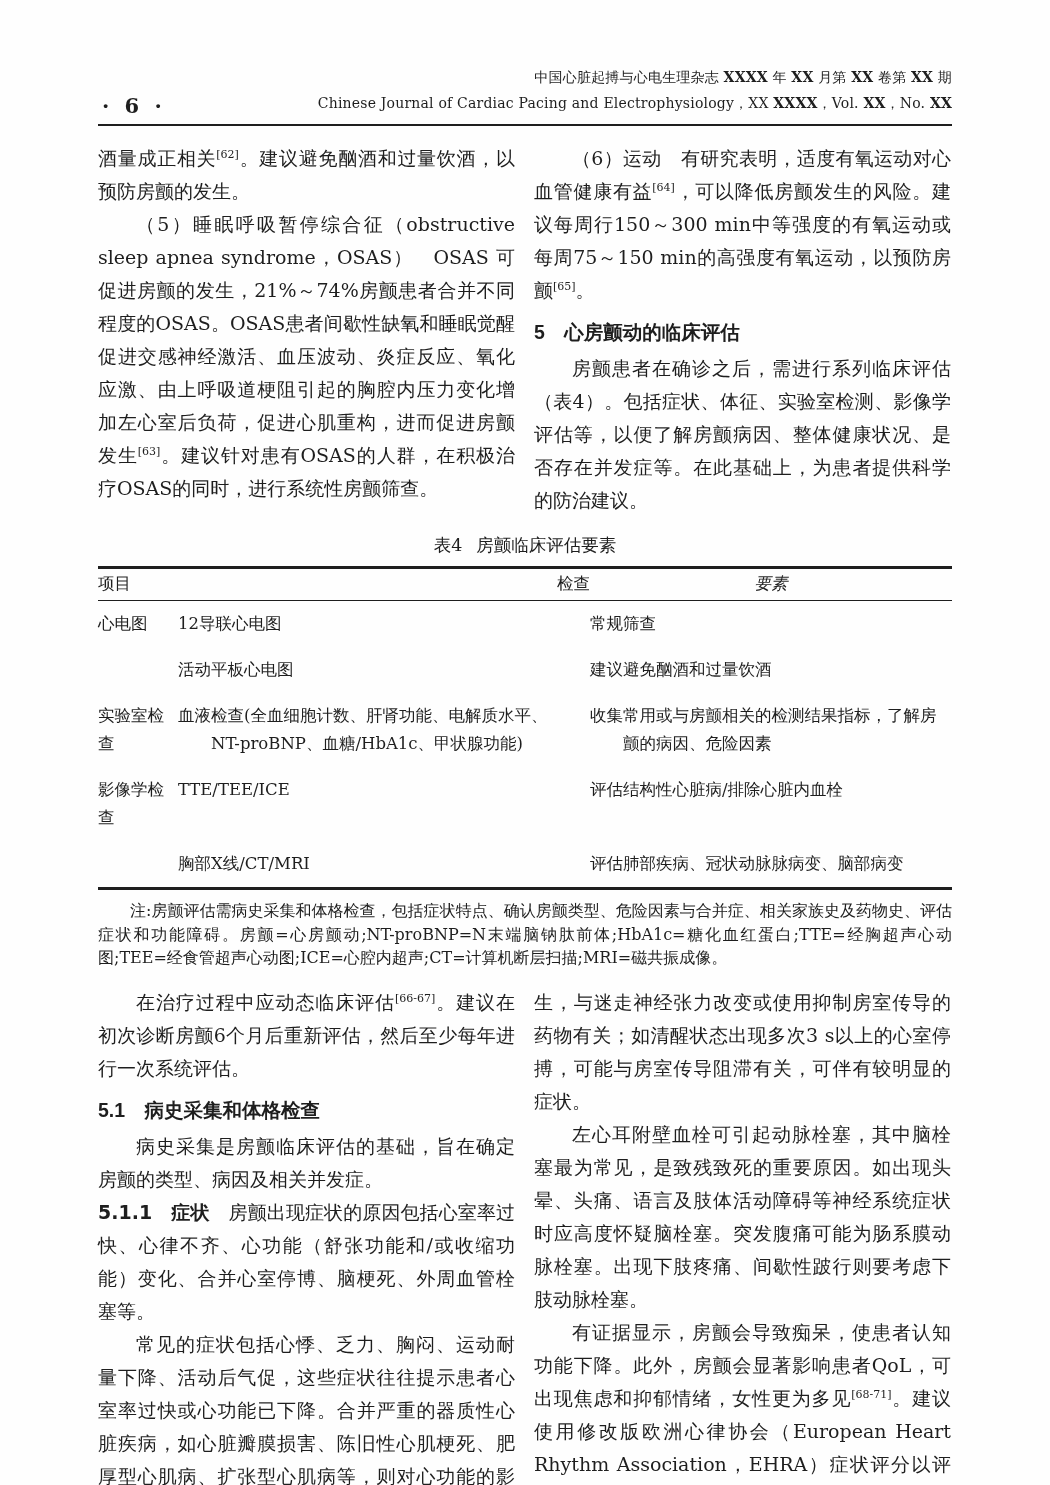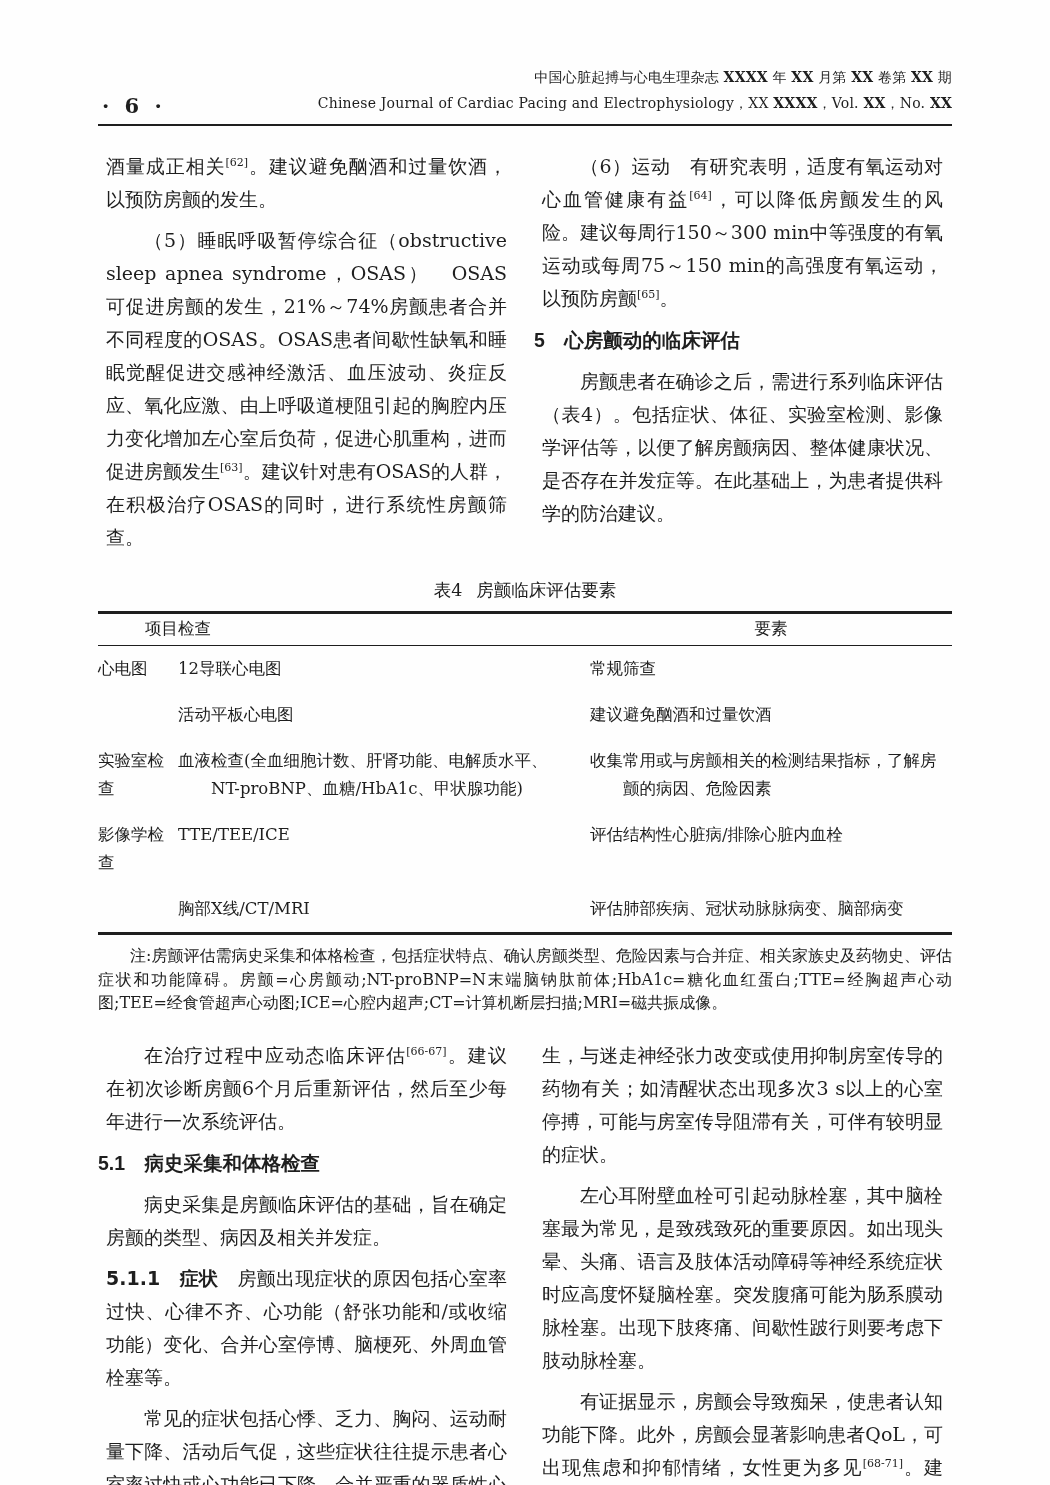--- a/index.html
+++ b/index.html
@@ -8,37 +8,37 @@
     box-sizing:border-box;padding:0 98px;position:relative;margin:0 auto;
     font-family:"DejaVu Serif","Liberation Serif",serif;
   }
   
   .hdr{padding-top:64px;padding-bottom:8px;border-bottom:2px solid #1e1e1e;position:relative;}
   .pnum{position:absolute;left:4px;bottom:6px;font-size:21px;font-weight:bold;letter-spacing:4px;}
   .jt{text-align:right;font-size:14px;line-height:26px;letter-spacing:0.2px;}
   
   .cols{display:flex;gap:19px;margin-top:16px;}
   .col{width:417px;font-size:19px;line-height:33px;text-align:justify;}
-  .col p{margin:8px;}
+  .col p{margin:0;}
   p.ind{text-indent:2em;}
   sup.ref{font-size:11px;line-height:0;vertical-align:super;letter-spacing:0;}
   .b{font-weight:bold;}
   .sans{font-family:"DejaVu Sans","Liberation Sans",sans-serif;}
   h2.sec{font-size:19.5px;margin:9px 0 3px;font-weight:bold;text-align:left;
          font-family:Liberation Sans, sans-serif;}
   
   .t4wrap{margin-top:16px;}
   .tcap{text-align:center;font-size:17.5px;margin-bottom:9px;}
   .tcap .lab{font-weight:normal;margin-right:14px;}
   table{width:100%;border-collapse:collapse;}
   .t4{border-top:3px solid #1e1e1e;border-bottom:3px solid #1e1e1e;font-size:16.5px;}
   .t4 th{font-weight:normal;border-bottom:1.5px solid #1e1e1e;padding:4px 0 5px;font-size:16.5px;}
-  .t4 th:nth-child(1){text-align:right;width:80px;}
-  .t4 th:nth-child(2){text-align:left;width:412px;}
-  .t4 th:nth-child(3){text-align:center;}
+  .t4 th:nth-child(1){text-align:left;width:80px;}
+  .t4 th:nth-child(2){text-align:right;width:412px;}
+  .t4 th:nth-child(3){text-align:center;font-style:italic;}
   .t4 td{vertical-align:top;line-height:28px;padding:18px 14px 0 0;text-align:left;}
   .t4 tbody tr:first-child td{padding-top:9px;}
   .t4 tbody tr:last-child td{padding-bottom:9px;}
   .t4 td:nth-child(2),.t4 td:nth-child(3){padding-left:2em;text-indent:-2em;}
   .tnote{font-size:16px;line-height:23.5px;text-align:justify;margin:9px 0 0;text-indent:2em;}
 </style>
 </head>
 <body>
 
 <div class="page">

